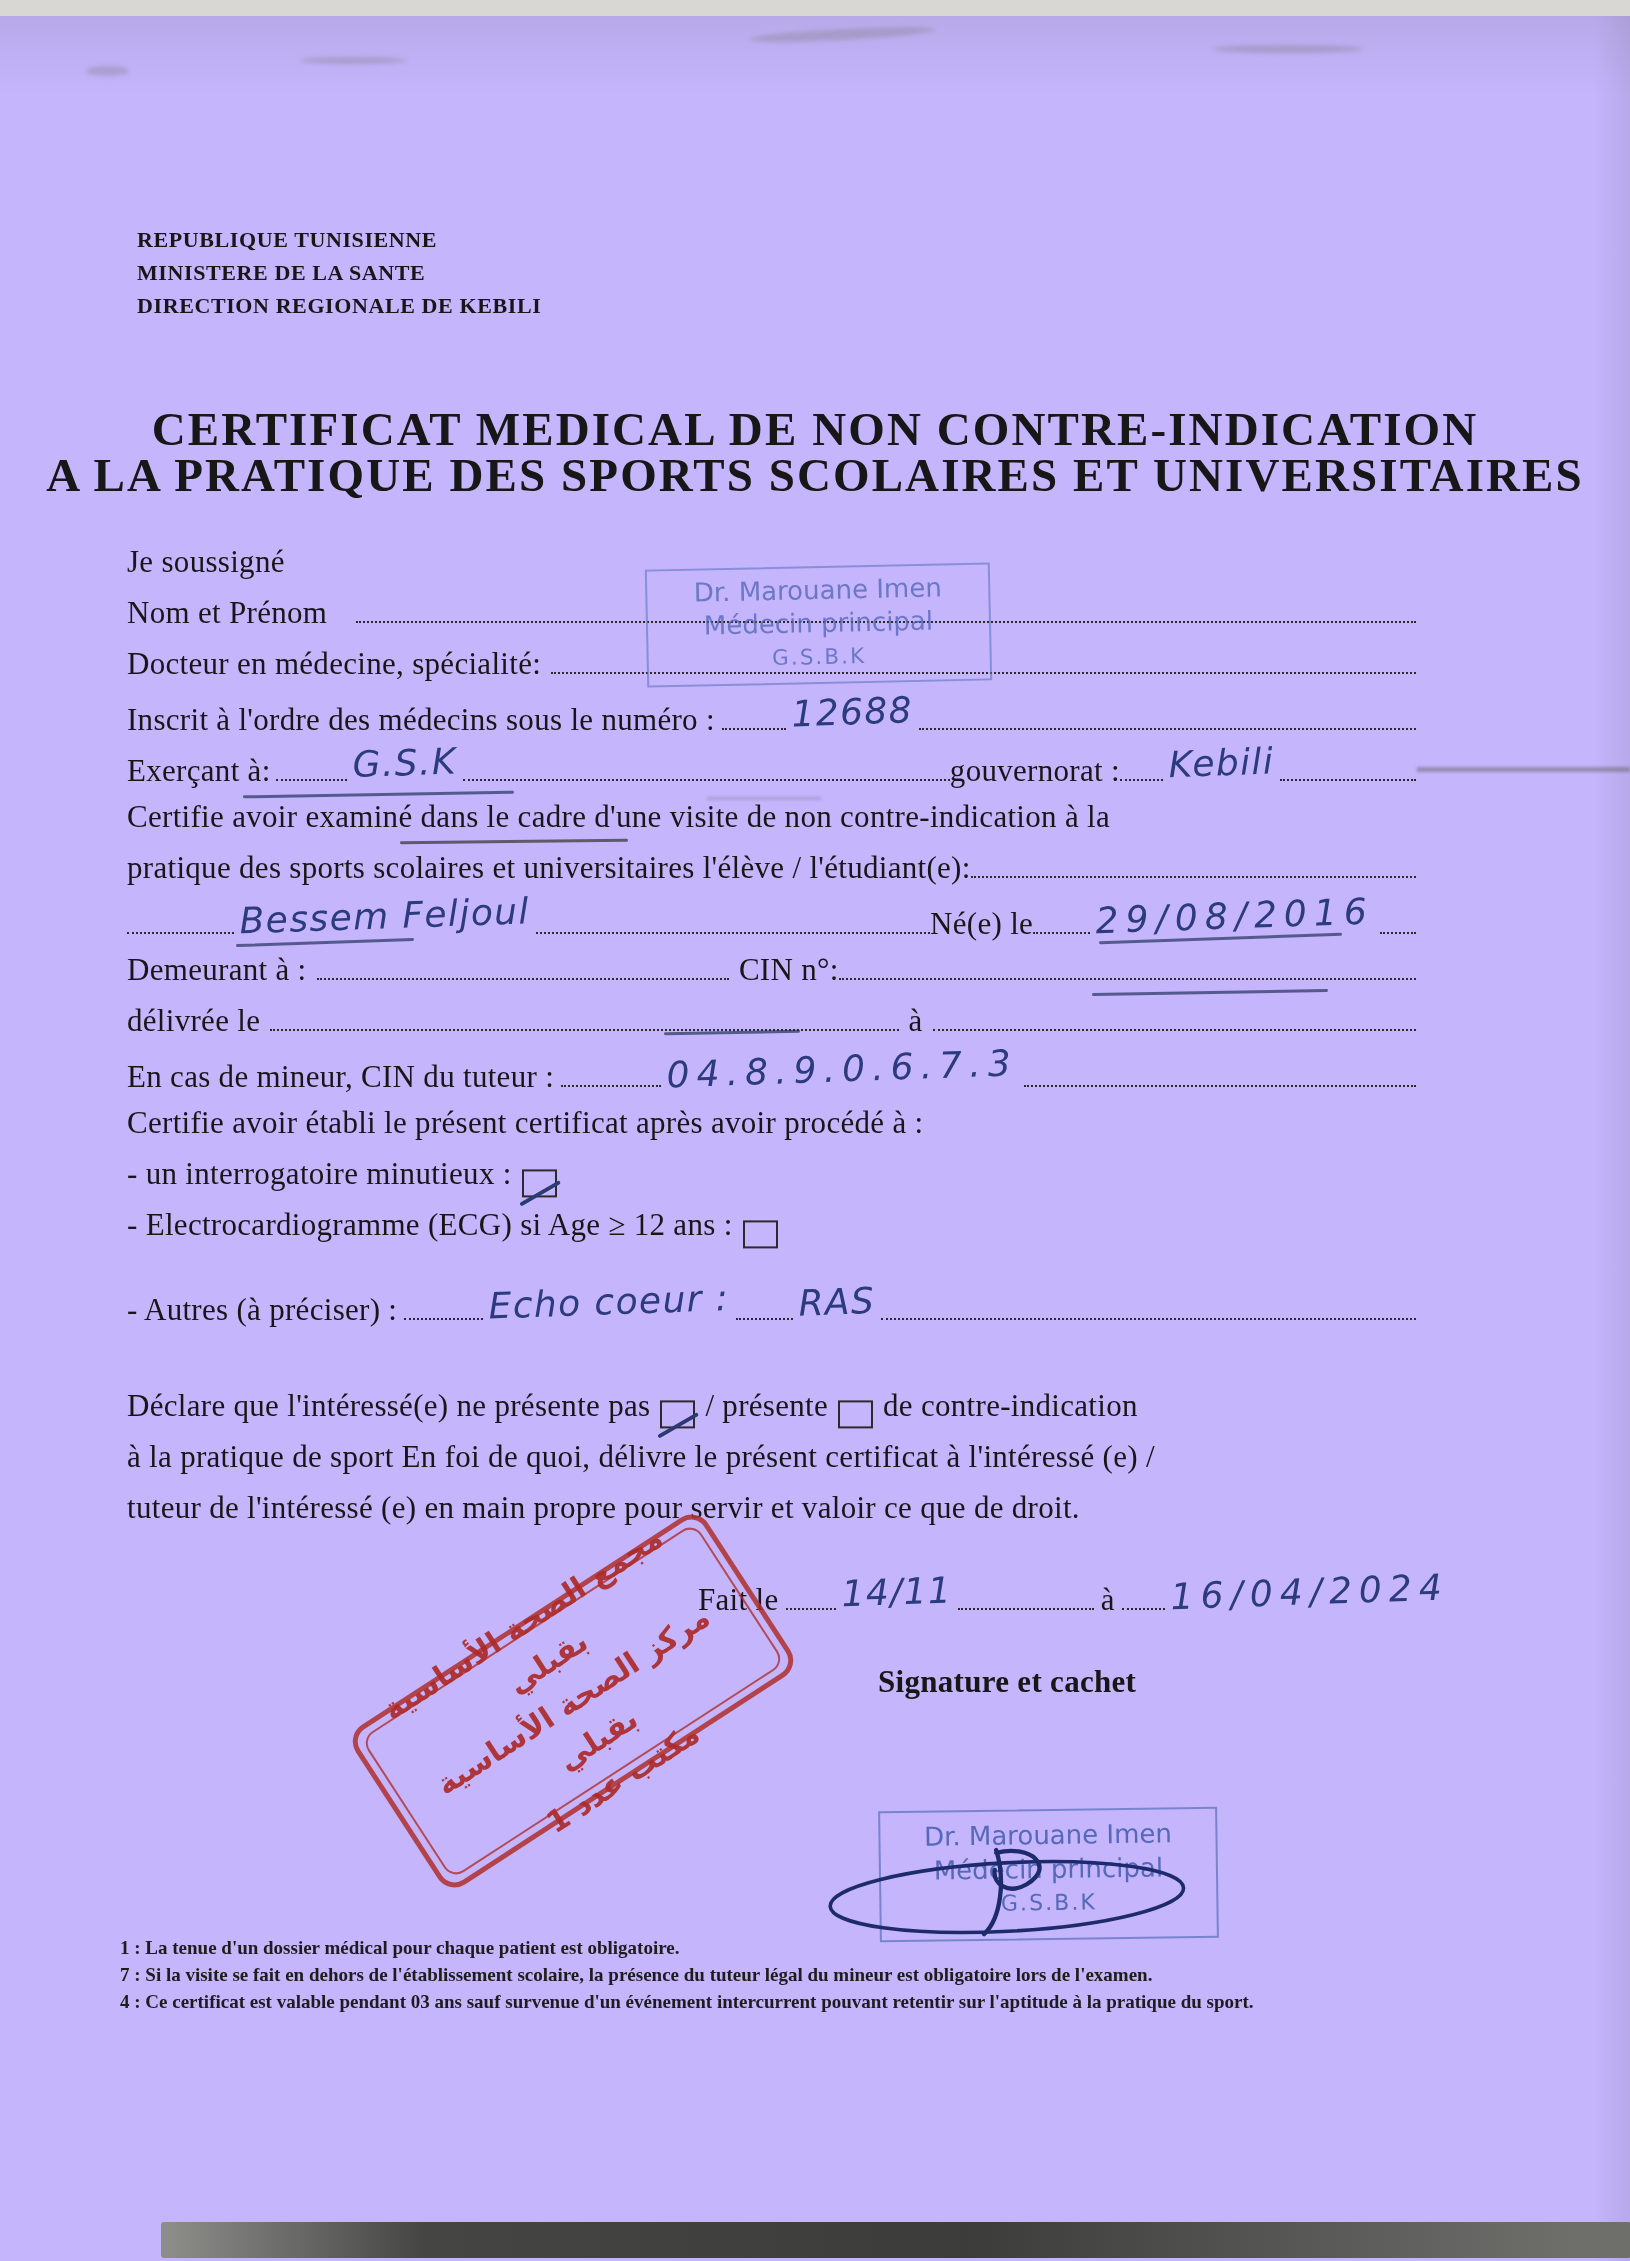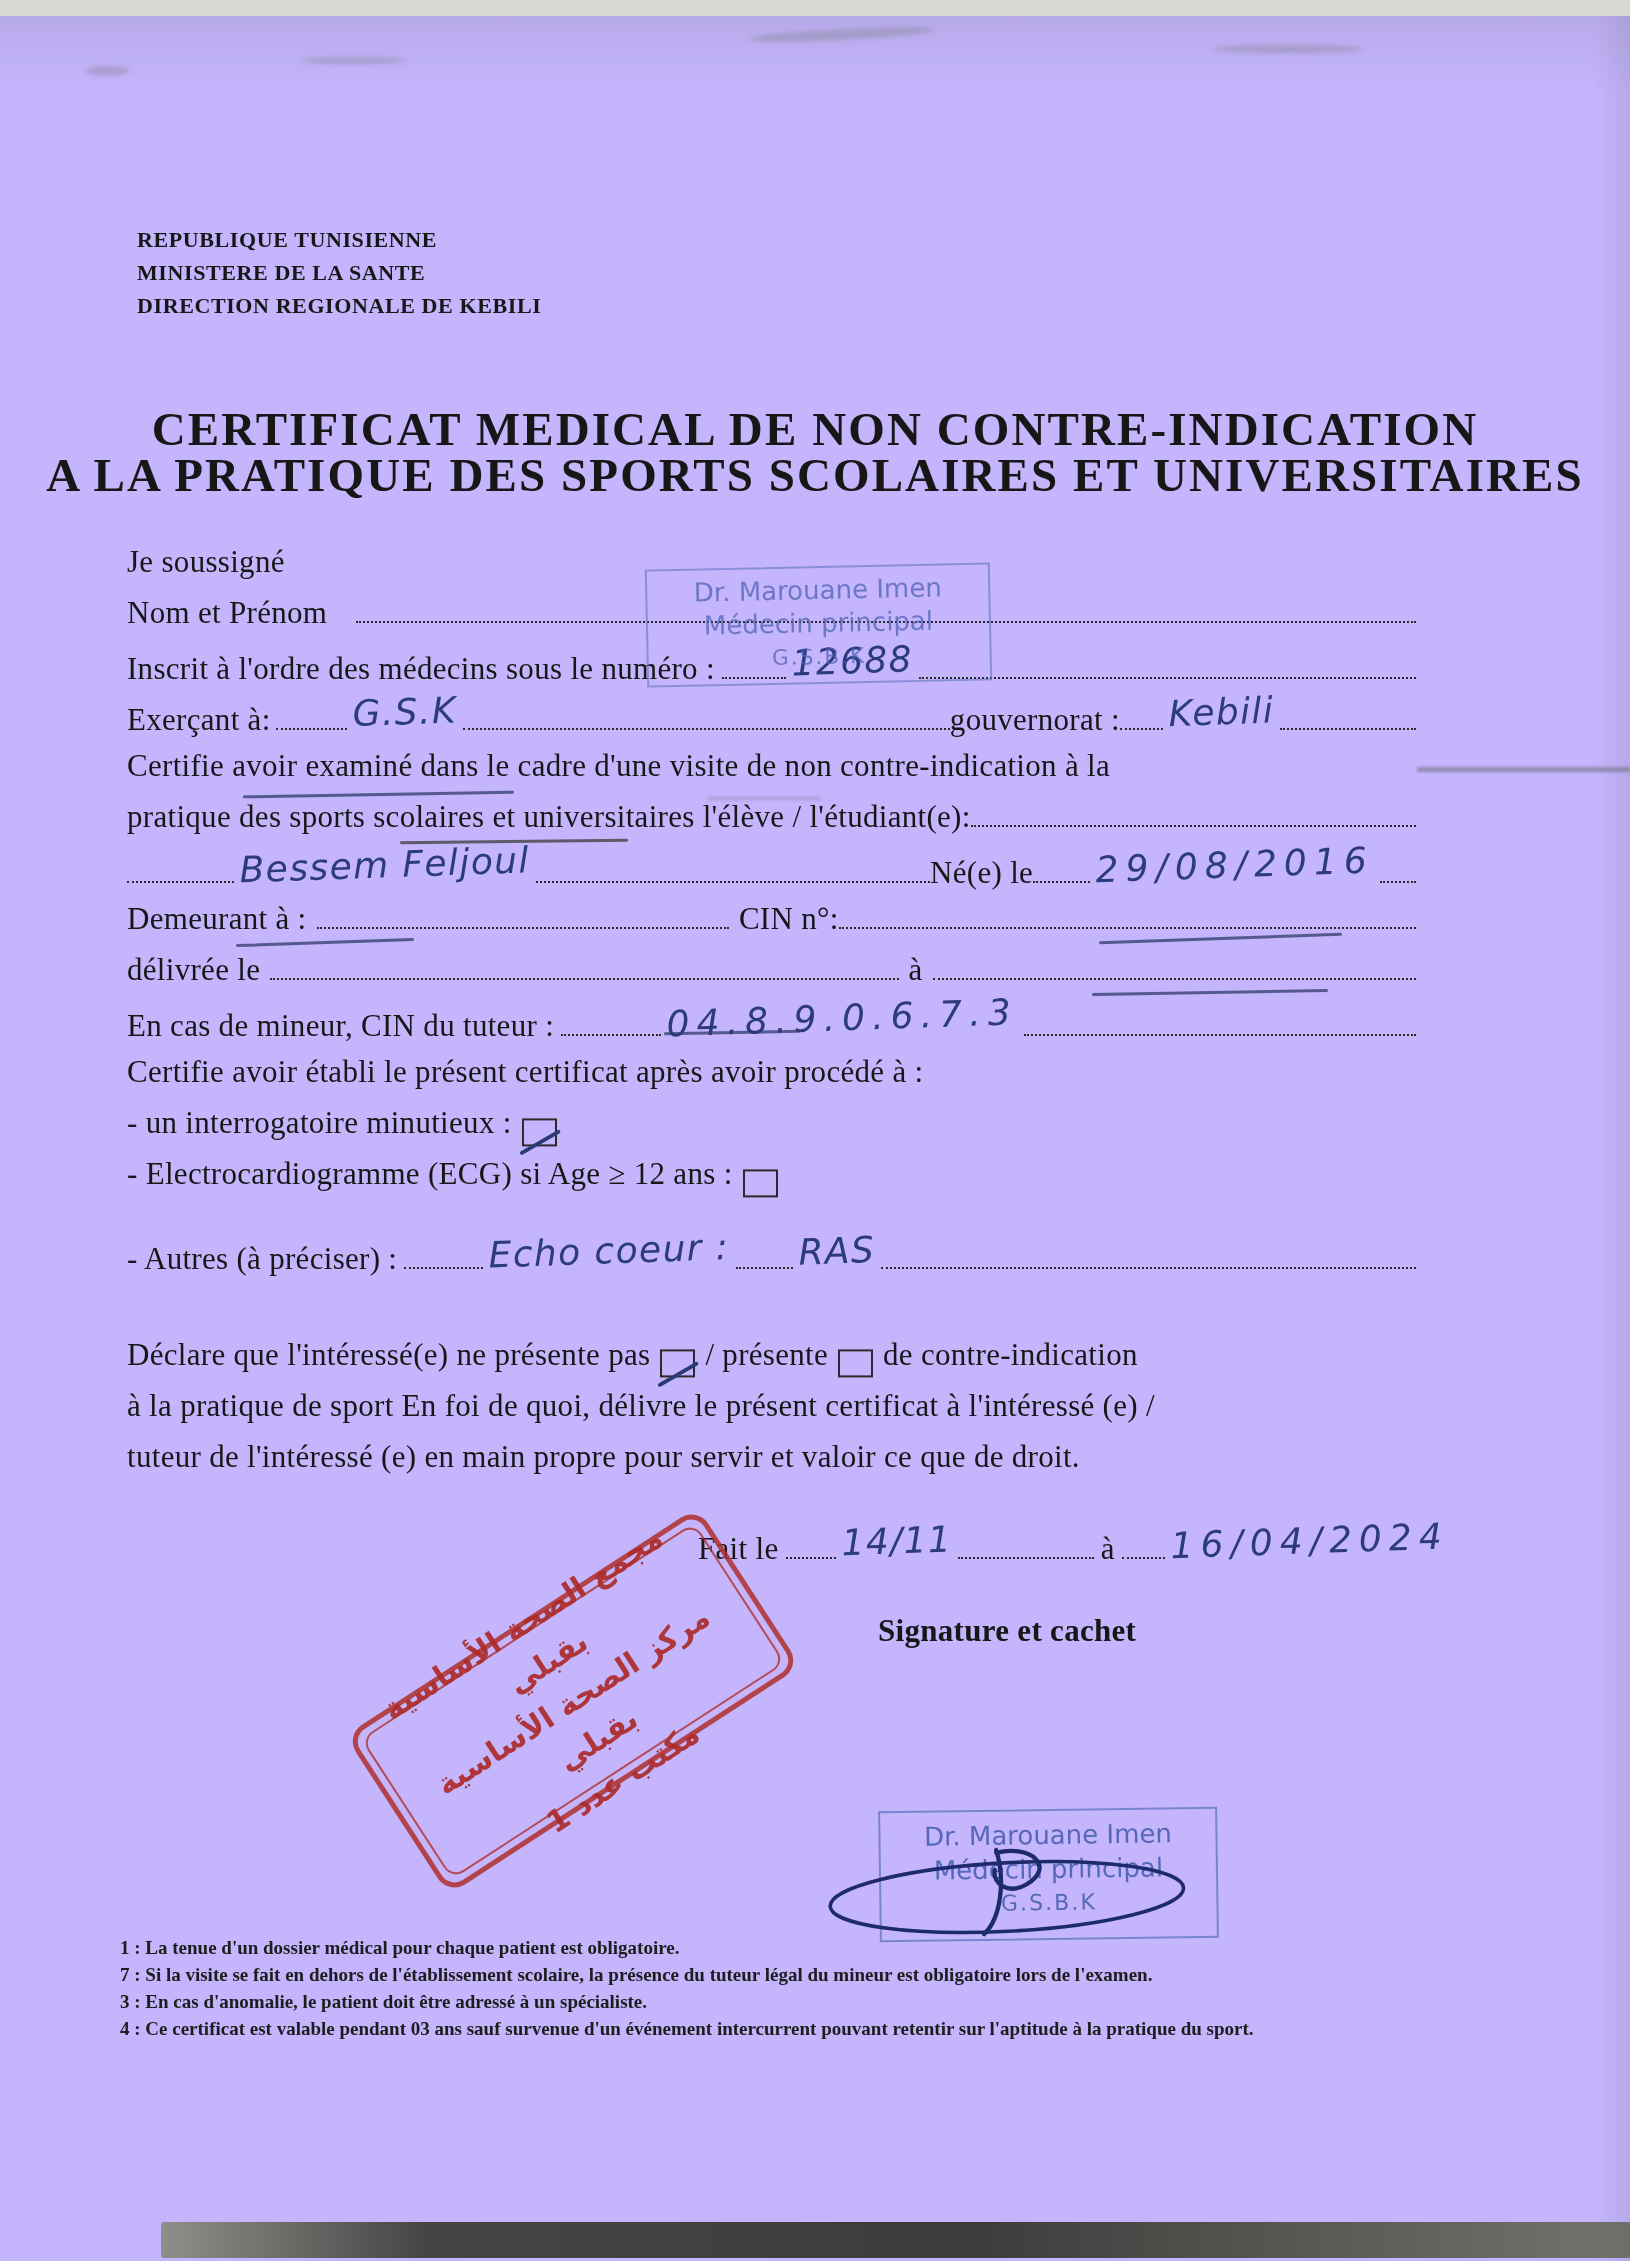--- a/index.html
+++ b/index.html
@@ -114,20 +114,24 @@
 
     <div class="fline">
       <span class="lbl">Je soussigné</span>
     </div>
 
     <div class="fline">
       <span class="lbl">Nom et Prénom</span>
       <span class="dots" style="margin-left:28.6px"></span>
     </div>
 
+    <div class="fline">
+      <span class="lbl">Docteur en médecine, spécialité:</span>
+      <span class="dots" style="margin-left:10px"></span>
+    </div>
 
     <div class="fline">
       <span class="lbl">Inscrit à l'ordre des médecins sous le numéro :</span>
       <span class="dots fix" style="width:64px;margin-left:7.1px"></span>
       <span class="hw">12688</span>
       <span class="dots"></span>
     </div>
 
     <div class="fline">
       <span class="lbl">Exerçant à:</span>
@@ -263,18 +267,17 @@
   </div>
 
   <svg class="signature-svg" width="400" height="107" viewBox="0 0 560 150">
     <ellipse cx="270" cy="80" rx="248" ry="48" fill="none" stroke="#1d2b6c" stroke-width="5" transform="rotate(-3 270 80)"></ellipse>
     <path d="M255,14 C268,55 262,110 238,132 M255,18 C305,6 338,38 298,62 C272,77 250,62 253,42" fill="none" stroke="#1d2b6c" stroke-width="6" stroke-linecap="round"></path>
   </svg>
 
   <div class="footnotes">
     <div>1 : La tenue d'un dossier médical pour chaque patient est obligatoire.</div>
     <div>7 : Si la visite se fait en dehors de l'établissement scolaire, la présence du tuteur légal du mineur est obligatoire lors de l'examen.</div>
-    <div>3 : En cas d'anomalie, le patient doit être adressé à un spécialiste.</div>
     <div>4 : Ce certificat est valable pendant 03 ans sauf survenue d'un événement intercurrent pouvant retentir sur l'aptitude à la pratique du sport.</div>
   </div>
 
 </div>
 
 
 </body></html>

